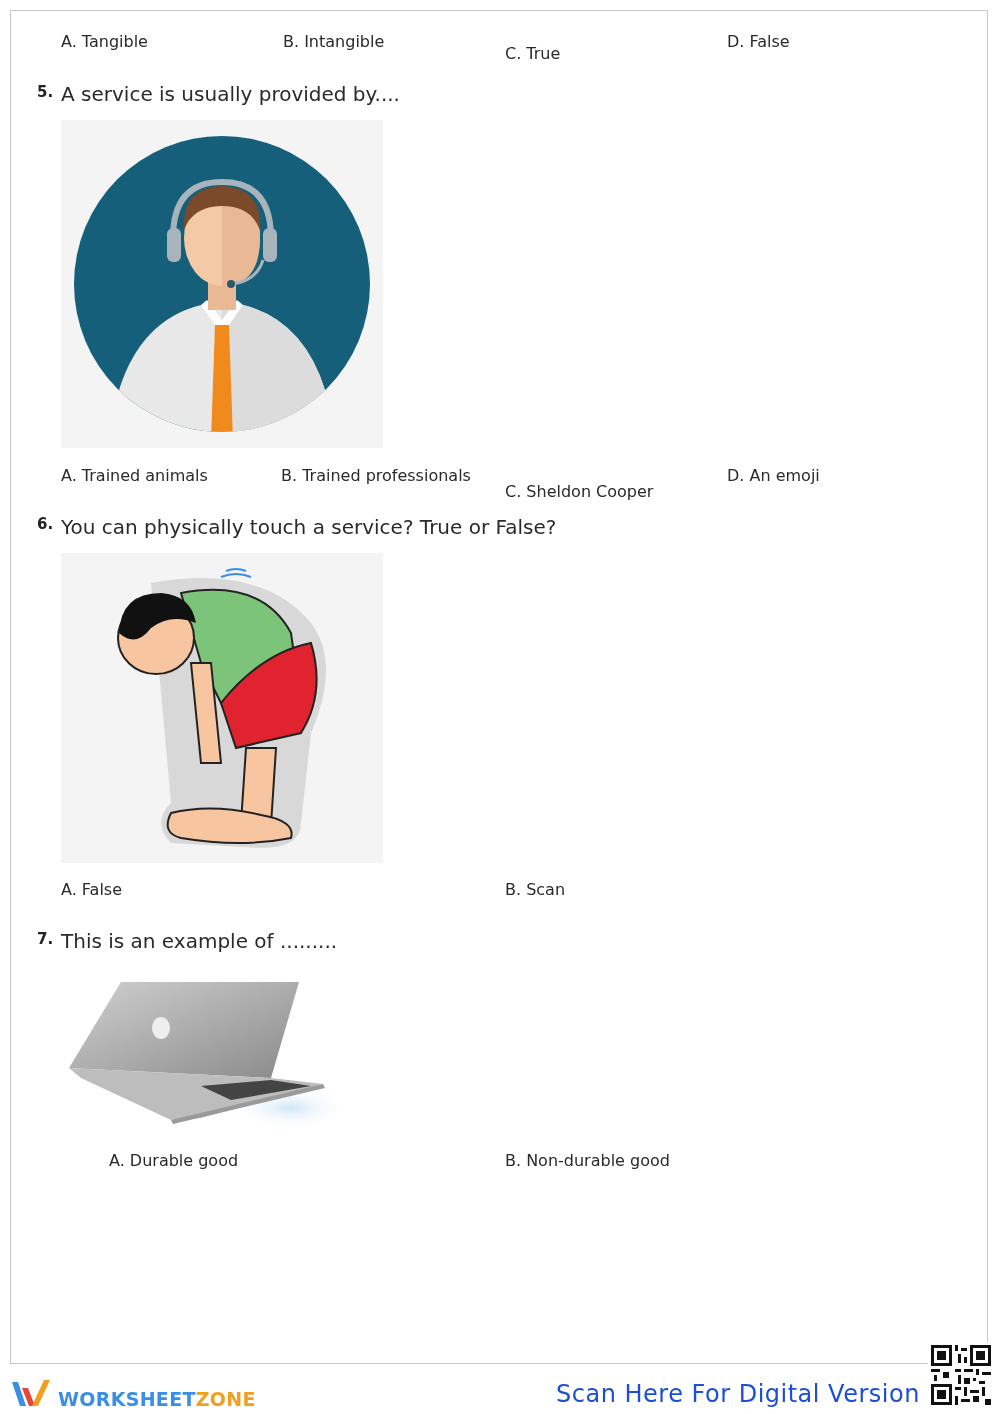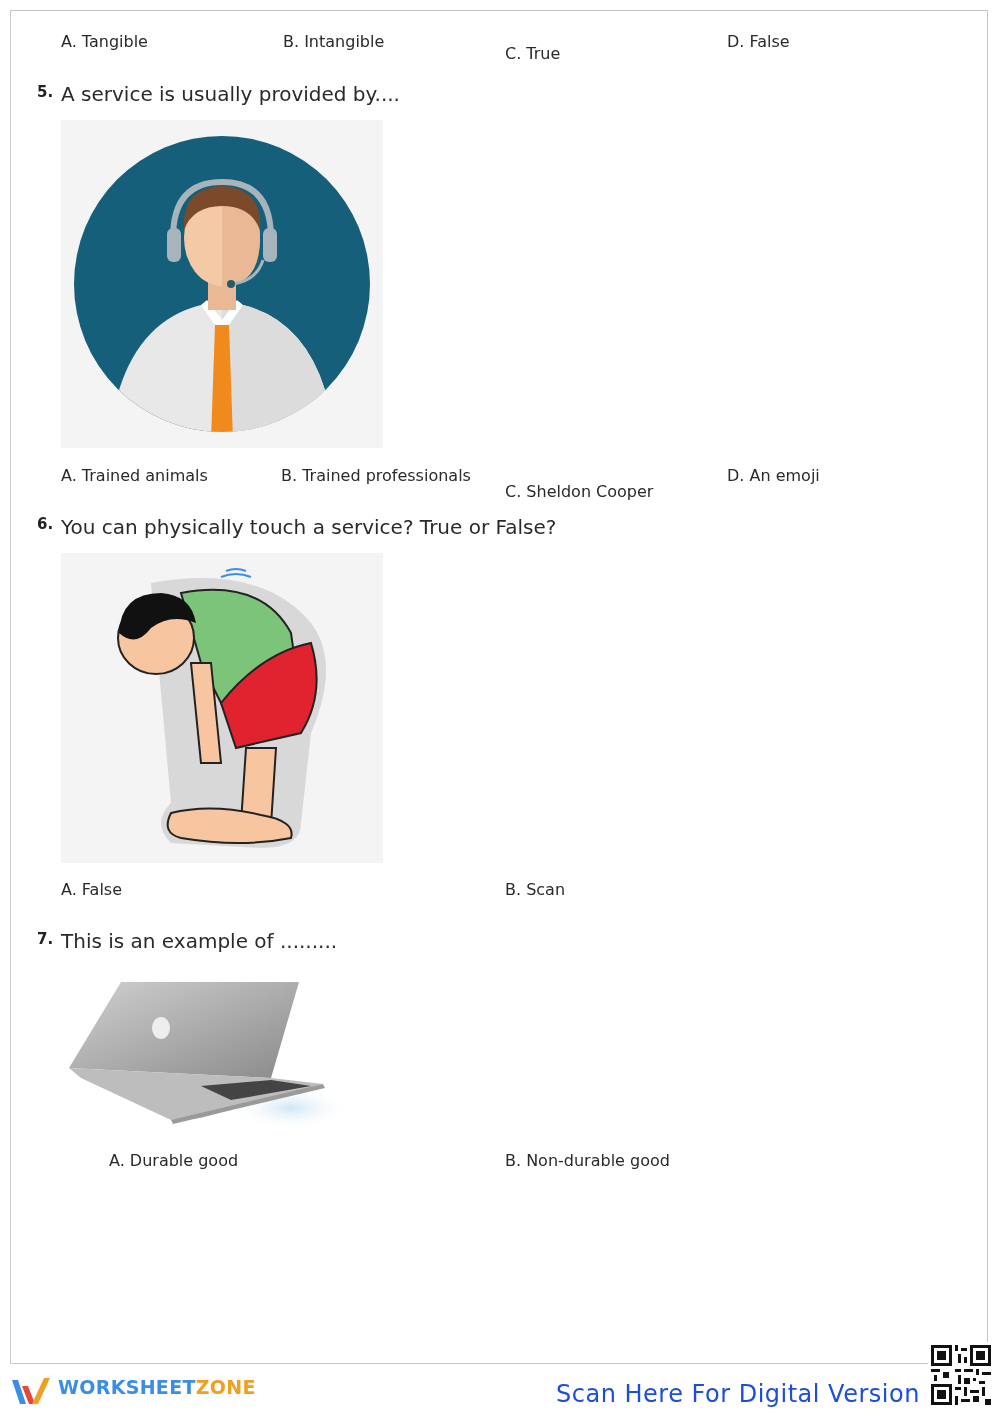--- a/index.html
+++ b/index.html
@@ -2,21 +2,21 @@
 <html><head>
 <meta charset="utf-8">
 <style>
   html, body { margin: 0; padding: 0; background: #ffffff; }
   body { width: 1000px; height: 1414px; position: relative; font-family: "DejaVu Sans", sans-serif; color: #222; overflow: hidden; }
   .page-frame { position: absolute; left: 10px; top: 10px; width: 978px; height: 1354px; border: 1px solid #c8c8c8; box-sizing: border-box; }
   .opt { position: absolute; font-size: 16px; color: #2a2a2a; white-space: nowrap; }
   .qnum { position: absolute; left: 37px; font-size: 15px; font-weight: bold; color: #222; }
   .qtext { position: absolute; left: 61px; font-size: 20px; color: #2a2a2a; white-space: nowrap; }
   .imgbox { position: absolute; left: 61px; background: #f4f4f4; }
-  .footer-logo { position: absolute; left: 10px; top: 1376px; height: 34px; display: flex; align-items: flex-start; }
+  .footer-logo { position: absolute; left: 10px; top: 1376px; height: 34px; display: flex; align-items: flex-end; }
   .logo-text { font-family: "DejaVu Sans", sans-serif; font-weight: bold; font-size: 19px; letter-spacing: 0.3px; margin-left: 6px; }
   .logo-text .ws { color: #3a8ee6; }
   .logo-text .zone { color: #f0a020; }
   .scan-text { position: absolute; left: 556px; top: 1380px; font-size: 24px; color: #1d4ed8; letter-spacing: 0.5px; white-space: nowrap; }
   .qr { position: absolute; left: 928px; top: 1342px; width: 66px; height: 66px; background: #fff; }
 </style>
 </head>
 <body>
 
 <div class="page-frame"></div>

